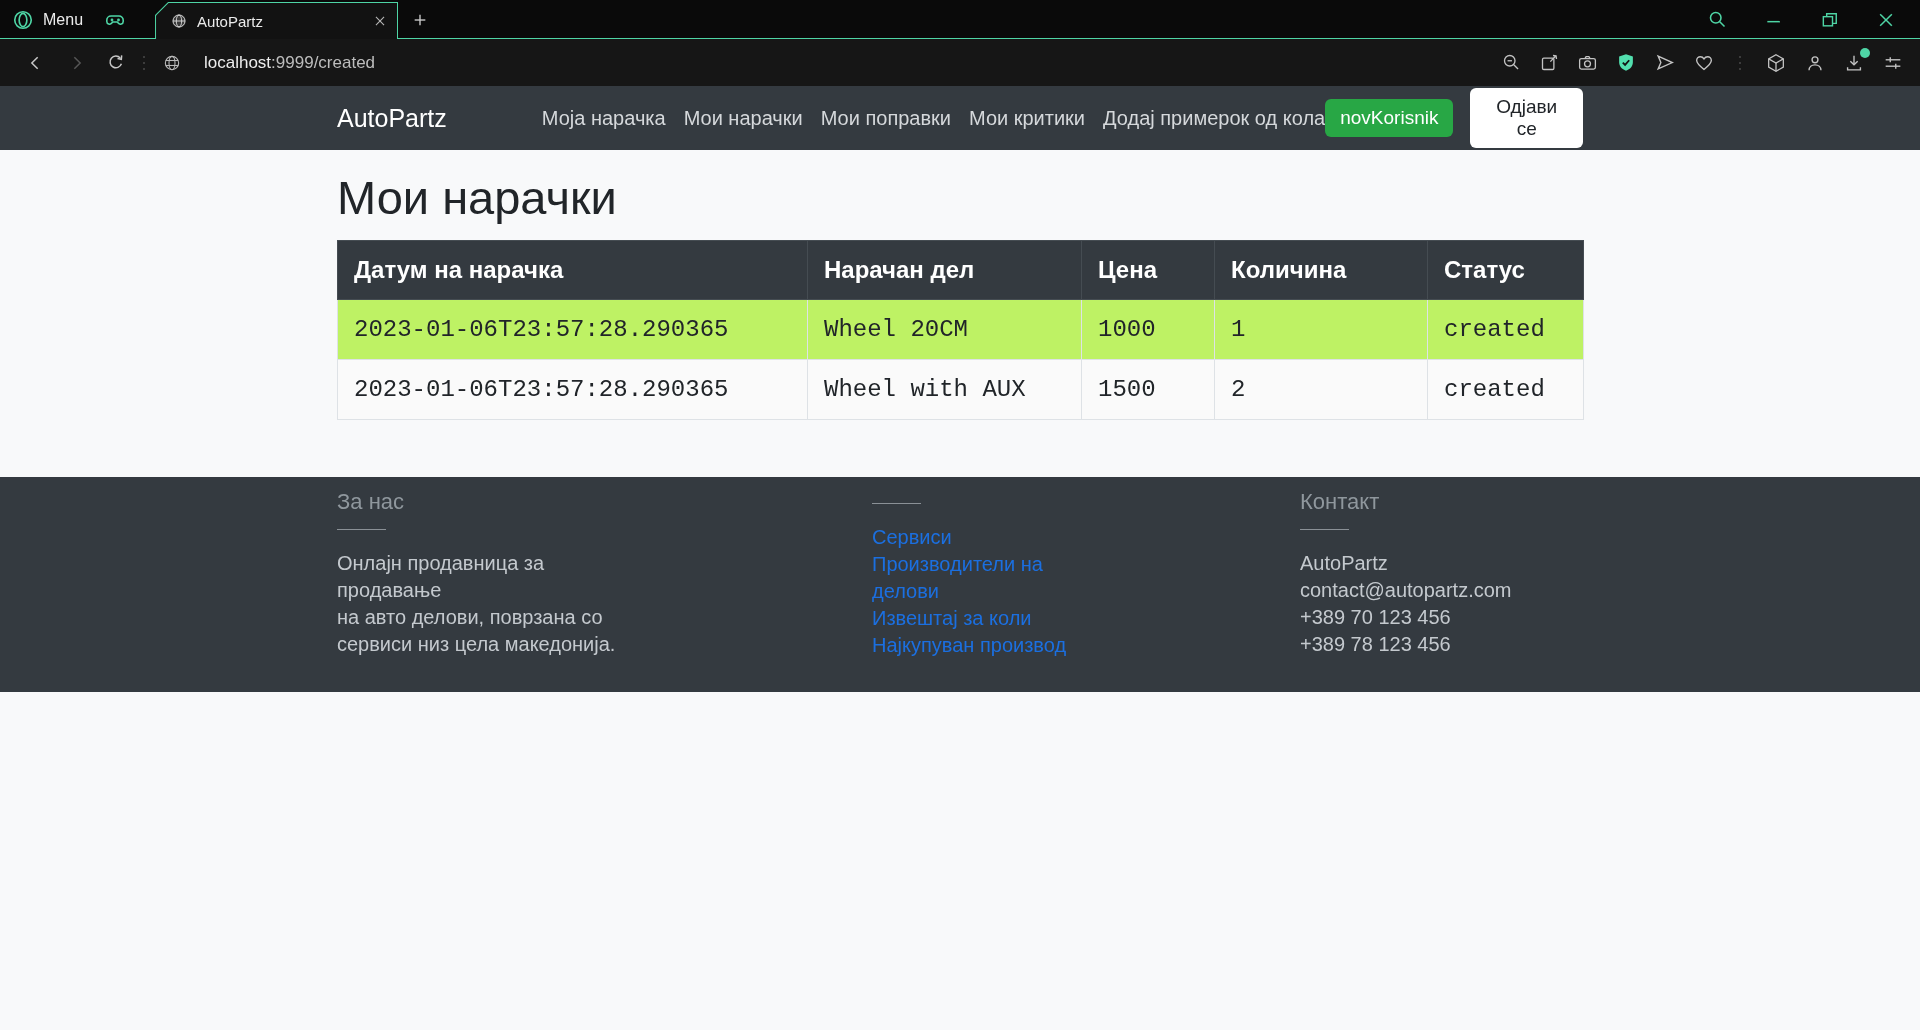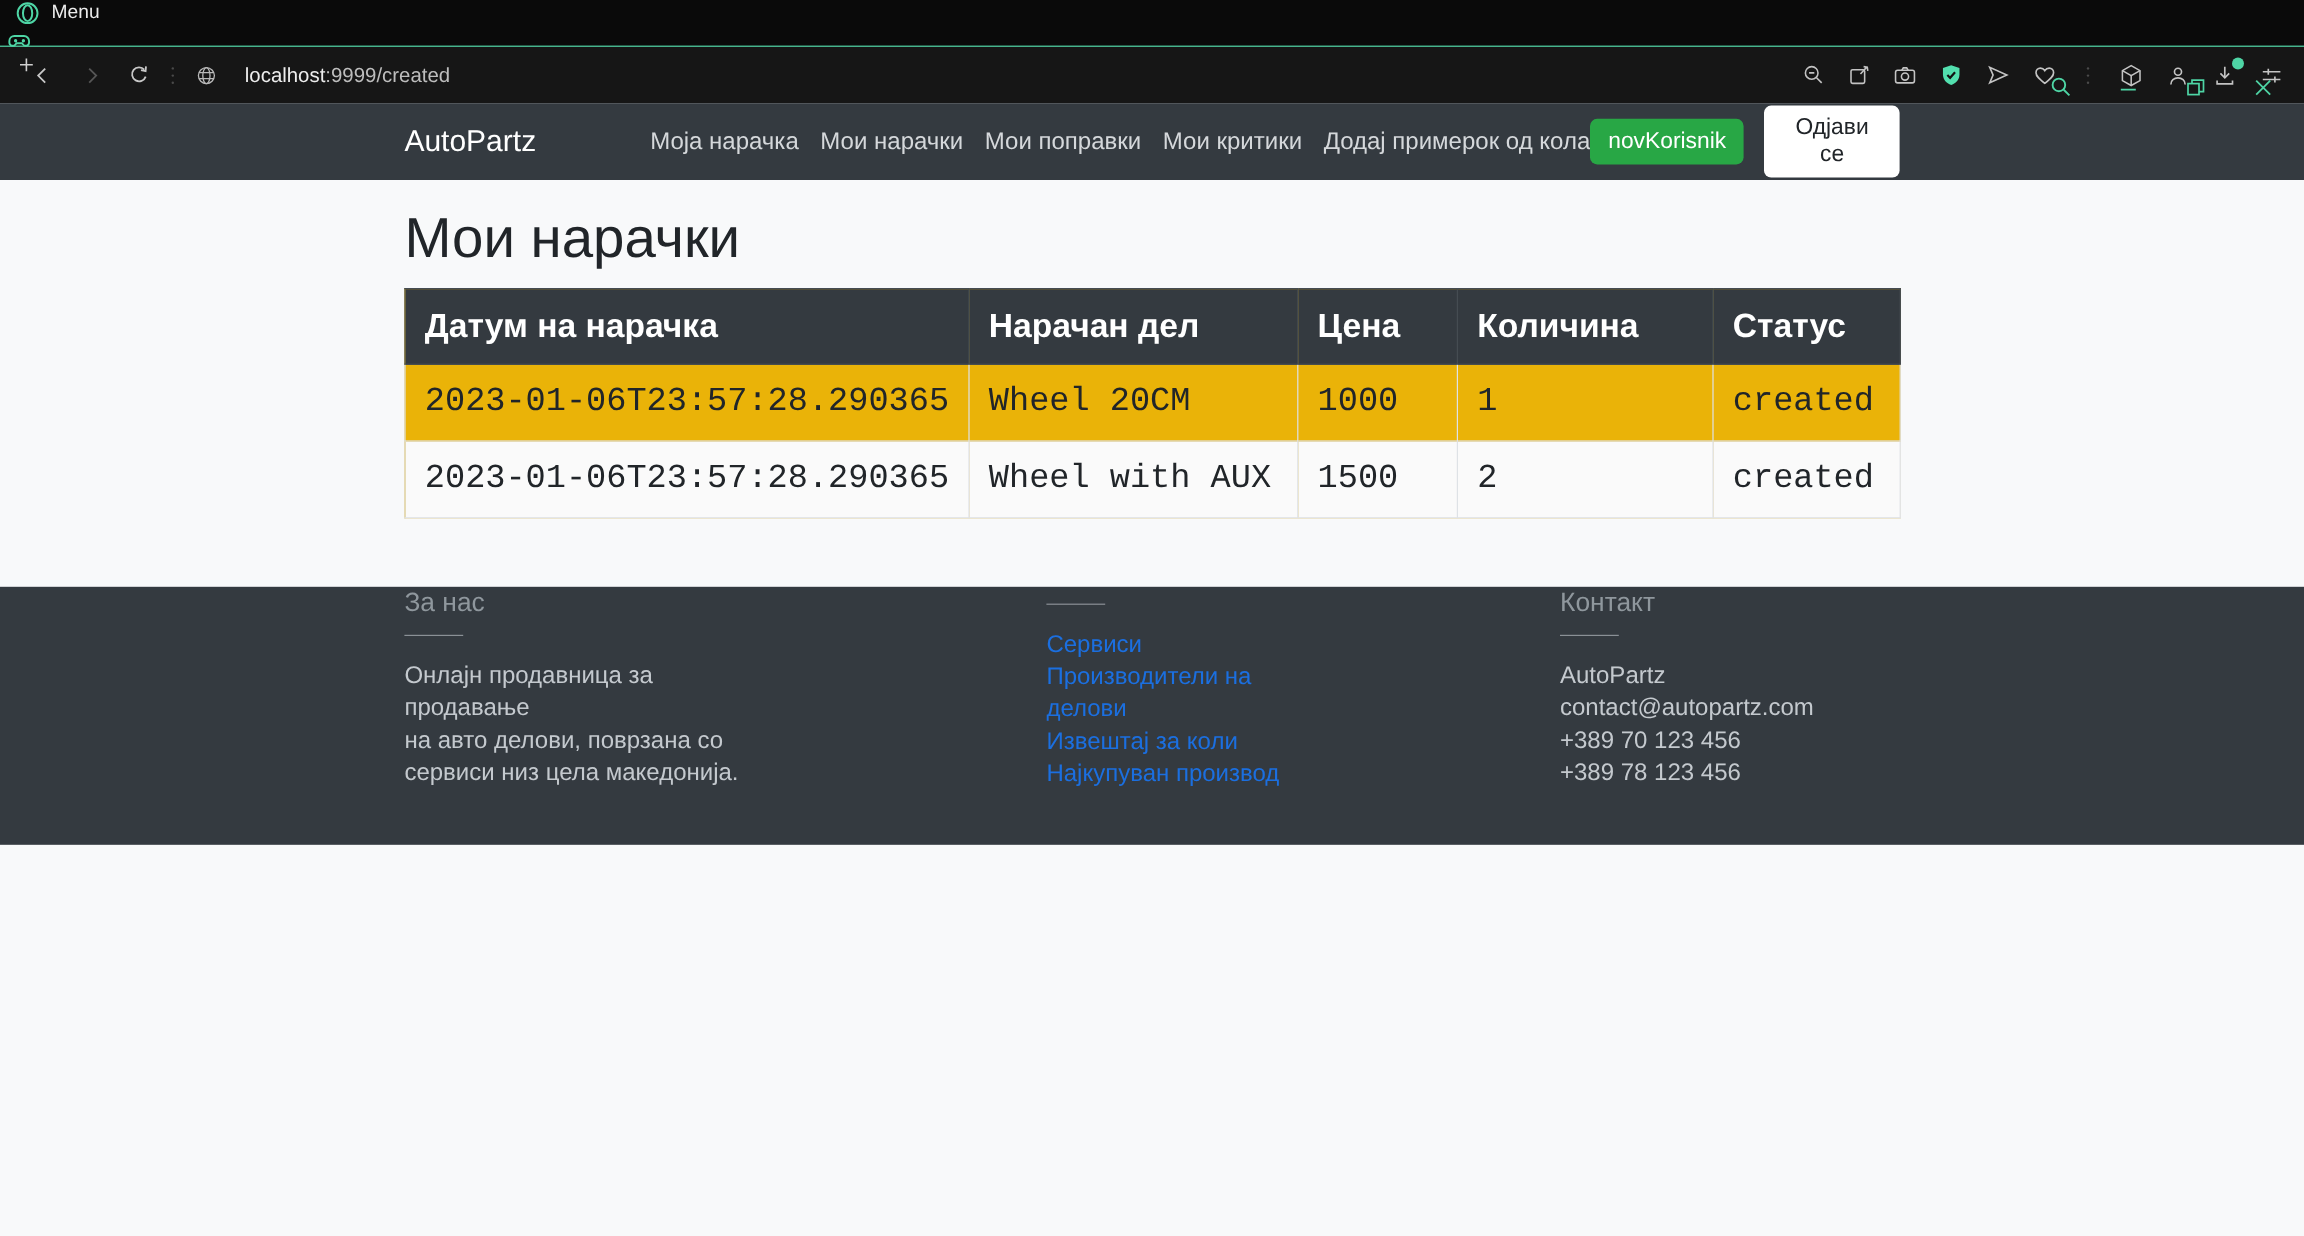--- a/index.html
+++ b/index.html
@@ -8,21 +8,21 @@
   :root{
     --accent:#4ed5a5;
     --chrome-black:#0a0a0a;
     --bar-black:#161616;
     --dark:#343a40;
     --icon-gray:#c3c3c3;
   }
   svg { display:block; }
 
   
-  .tabstrip{ height:39px; background:var(--chrome-black); display:flex; align-items:stretch; position:relative;flex-direction:column; }
+  .tabstrip{ height:39px; background:var(--chrome-black); display:flex; align-items:stretch; position:relative; }
   .tabstrip::after{ content:""; position:absolute; left:0; right:0; bottom:0; height:1px; background:var(--accent); z-index:1; }
   .menu-btn{ display:flex; align-items:center; gap:9px; padding:0 16px 0 12px; color:#ececec; font-size:16px; }
   .gx-btn{ display:flex; align-items:center; padding:0 12px 0 4px; }
   .tab{ position:relative; z-index:2; width:243px; margin-left:16px; align-self:flex-end; height:37px; }
   .tab-border{ position:absolute; inset:0; background:var(--accent); clip-path:polygon(13px 0,100% 0,100% 100%,0 100%,0 13px); }
   .tab-fill{ position:absolute; inset:1px 1px 0 1px; background:#121212; clip-path:polygon(12.5px 0,100% 0,100% 100%,0 100%,0 12.5px); display:flex; align-items:center; padding:0 10px 0 14px; gap:9px; }
   .tab-title{ color:#ebebeb; font-size:15px; flex:1; white-space:nowrap; overflow:hidden; }
   .newtab{ display:flex; align-items:center; padding:0 14px; }
   .win-controls{ margin-left:auto; display:flex; align-items:center; gap:36px; padding-right:24px; color:var(--accent); }
 
@@ -45,27 +45,27 @@
   .nav-links{ display:flex; column-gap:18px; margin-left:95px; }
   .nav-links a{ color:#d5d8db; font-size:20px; text-decoration:none; white-space:nowrap; }
   .nav-btns{ margin-left:auto; display:flex; gap:17px; align-items:center; }
   .btn{ font-size:19px; border:none; border-radius:6px; padding:8px 15px; cursor:pointer; font-family:inherit; }
   .btn-green{ background:#28a745; color:#fff; }
   .btn-white{ background:#ffffff; color:#212529; }
 
   
   .main{ background:#f8f9fa; padding-bottom:57px; }
   .page-title{ padding-top:20px; margin-bottom:14px; font-size:47px; font-weight:500; color:#212529; line-height:56px; }
-  table{ width:1246px; border-collapse:collapse; table-layout:fixed; font-size:28px; color:#212529; background:#eab308; }
+  table{ width:1246px; border-collapse:collapse; table-layout:fixed; font-size:24px; color:#212529; background:#bef264; }
   thead th{ background:var(--dark); color:#fff; text-align:left; font-weight:700; padding:15px 16px; border:1px solid #454c52; }
   tbody td{ padding:16px; border:1px solid #dee2e6;font-family:Liberation Mono, monospace; }
   tbody tr:nth-child(even){ background:#fafafa; }
 
   
-  .footer{ background:var(--dark); height:215px; }
+  .footer{ background:var(--dark); height:215px; padding-top:12px; }
   .footer .container{ display:flex; }
   .fcol h3{ color:#8f979d; font-size:22px; font-weight:500; }
   .fcol hr{ width:49px; border:0; border-top:1px solid #8a9096; margin:14px 0 20px; }
   .fcol-about{ width:535px; }
   .fcol-about p{ color:#c4c9ce; font-size:20px; line-height:27px; white-space:pre-line; width:310px; }
   .fcol-info{ width:428px; }
   .fcol-info a{ display:block; color:#1b6fe0; font-size:20px; line-height:27px; text-decoration:none; white-space:pre-line; width:200px; }
   .fcol-contact{ flex:1; }
   .fcol-contact div{ color:#c4c9ce; font-size:20px; line-height:27px; }
 </style>

